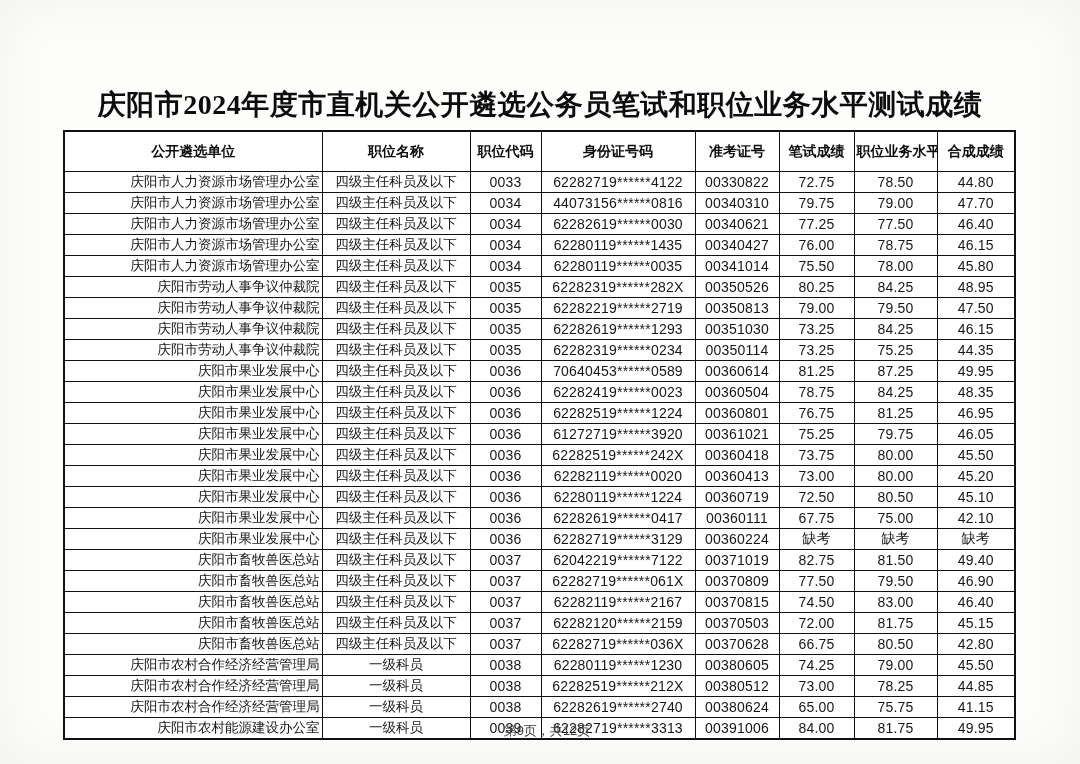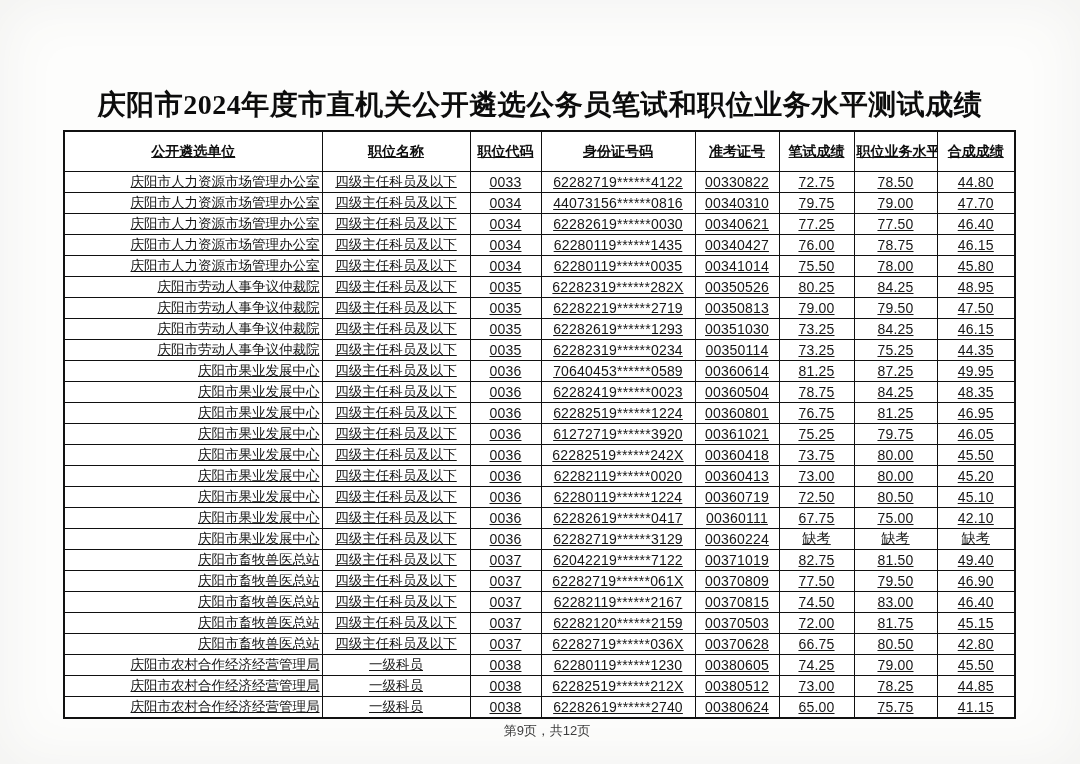--- a/index.html
+++ b/index.html
@@ -31,21 +31,21 @@
     border-collapse: collapse;
     table-layout: fixed;
     background: #fff;
   }
   table.scores th, table.scores td {
     border: 1.5px solid #111;
     padding: 0 2px;
     overflow: hidden;
     white-space: nowrap;
   }
-  table.scores { border: 2px solid #111; text-decoration: underline; }
+  table.scores { border: 2px solid #111; }
   thead tr { height: 40px; }
   thead th {
     font-size: 14px;
     font-weight: bold;
     text-align: center;
     line-height: 1.25;
     white-space: normal;
     padding: 0 5px;
     color: #0e0e0e;
   }
@@ -351,16 +351,26 @@
       <tr>
         <td class="c-left">庆阳市农村合作经济经营管理局</td>
         <td class="c-center">一级科员</td>
         <td class="c-center num">0038</td>
         <td class="c-center num">62282619******2740</td>
         <td class="c-center num">00380624</td>
         <td class="c-center num">65.00</td>
         <td class="c-center num">75.75</td>
         <td class="c-center num">41.15</td>
       </tr>
+      <tr>
+        <td class="c-left">庆阳市农村能源建设办公室</td>
+        <td class="c-center">一级科员</td>
+        <td class="c-center num">0039</td>
+        <td class="c-center num">62282719******3313</td>
+        <td class="c-center num">00391006</td>
+        <td class="c-center num">84.00</td>
+        <td class="c-center num">81.75</td>
+        <td class="c-center num">49.95</td>
+      </tr>
     </tbody>
 </table>
 
 <div class="page-footer">第9页，共12页</div>
 
 </body></html>

